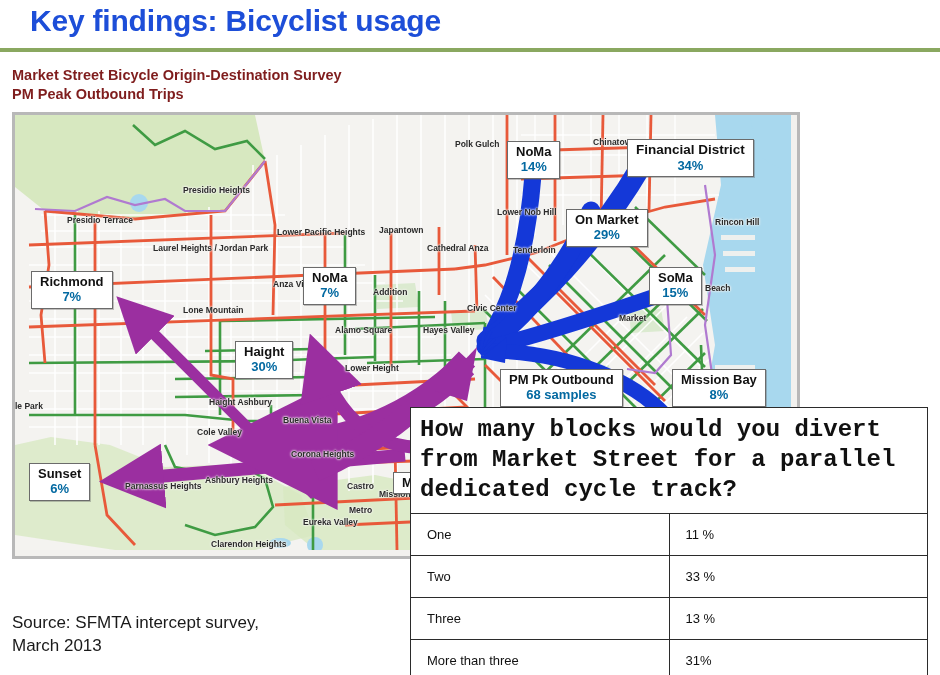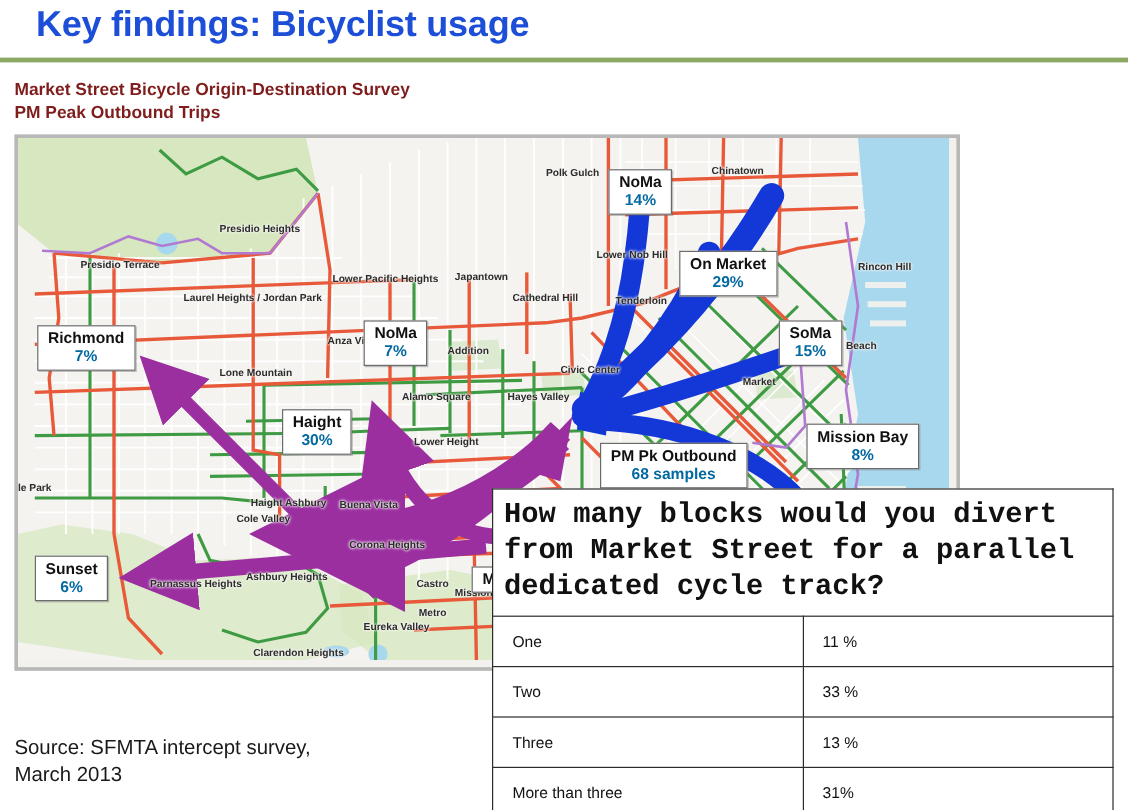--- a/index.html
+++ b/index.html
@@ -331,35 +331,35 @@
     <polygon points="462,232 420,276 452,286" fill="#9b2fa0"></polygon>
   </svg>
 
   <div id="survey-marker"></div>
 
   <div class="hood" style="left:52px;top:100px;">Presidio Terrace</div>
   <div class="hood" style="left:168px;top:70px;">Presidio Heights</div>
   <div class="hood" style="left:262px;top:112px;">Lower Pacific Heights</div>
   <div class="hood" style="left:138px;top:128px;">Laurel Heights / Jordan Park</div>
   <div class="hood" style="left:364px;top:110px;">Japantown</div>
-  <div class="hood" style="left:412px;top:128px;">Cathedral Hill</div>
+  <div class="hood" style="left:412px;top:128px;">Cathedral Anza</div>
   <div class="hood" style="left:440px;top:24px;">Polk Gulch</div>
   <div class="hood" style="left:578px;top:22px;">Chinatown</div>
   <div class="hood" style="left:482px;top:92px;">Lower Nob Hill</div>
   <div class="hood" style="left:498px;top:130px;">Tenderloin</div>
   <div class="hood" style="left:258px;top:164px;">Anza Vista</div>
   <div class="hood" style="left:358px;top:172px;">Addition</div>
   <div class="hood" style="left:168px;top:190px;">Lone Mountain</div>
   <div class="hood" style="left:320px;top:210px;">Alamo Square</div>
   <div class="hood" style="left:408px;top:210px;">Hayes Valley</div>
   <div class="hood" style="left:452px;top:188px;">Civic Center</div>
   <div class="hood" style="left:700px;top:102px;">Rincon Hill</div>
   <div class="hood" style="left:690px;top:168px;">Beach</div>
   <div class="hood" style="left:604px;top:198px;">Market</div>
-  <div class="hood" style="left:194px;top:299px;">Haight Ashbury</div>
+  <div class="hood" style="left:194px;top:282px;">Haight Ashbury</div>
   <div class="hood" style="left:182px;top:312px;">Cole Valley</div>
   <div class="hood" style="left:268px;top:300px;">Buena Vista</div>
   <div class="hood" style="left:276px;top:334px;">Corona Heights</div>
   <div class="hood" style="left:190px;top:360px;">Ashbury Heights</div>
   <div class="hood" style="left:110px;top:366px;">Parnassus Heights</div>
   <div class="hood" style="left:332px;top:366px;">Castro</div>
   <div class="hood" style="left:288px;top:402px;">Eureka Valley</div>
   <div class="hood" style="left:196px;top:424px;">Clarendon Heights</div>
   <div class="hood" style="left:330px;top:248px;">Lower Height</div>
   <div class="hood" style="left:0px;top:286px;">le Park</div>
@@ -384,32 +384,36 @@
   <div class="callout" style="left:14px;top:348px;">
     <span class="co-name">Sunset</span>
     <span class="co-pct">6%</span>
   </div>
 
   <div class="callout" style="left:492px;top:26px;">
     <span class="co-name">NoMa</span>
     <span class="co-pct">14%</span>
   </div>
 
+  <div class="callout wide" style="left:612px;top:24px;">
+    <span class="co-name">Financial District</span>
+    <span class="co-pct">34%</span>
+  </div>
 
   <div class="callout" style="left:551px;top:94px;">
     <span class="co-name">On Market</span>
     <span class="co-pct">29%</span>
   </div>
 
   <div class="callout" style="left:634px;top:152px;">
     <span class="co-name">SoMa</span>
     <span class="co-pct">15%</span>
   </div>
 
-  <div class="callout" style="left:657px;top:238px;">
+  <div class="callout" style="left:657px;top:254px;">
     <span class="co-name">Mission Bay</span>
     <span class="co-pct">8%</span>
   </div>
 
   <div class="callout" style="left:378px;top:357px;width:60px;text-align:left;">
     <span class="co-name">M</span>
   </div>
 
   <div class="callout" style="left:485px;top:254px;">
     <span class="co-name">PM Pk Outbound</span>

